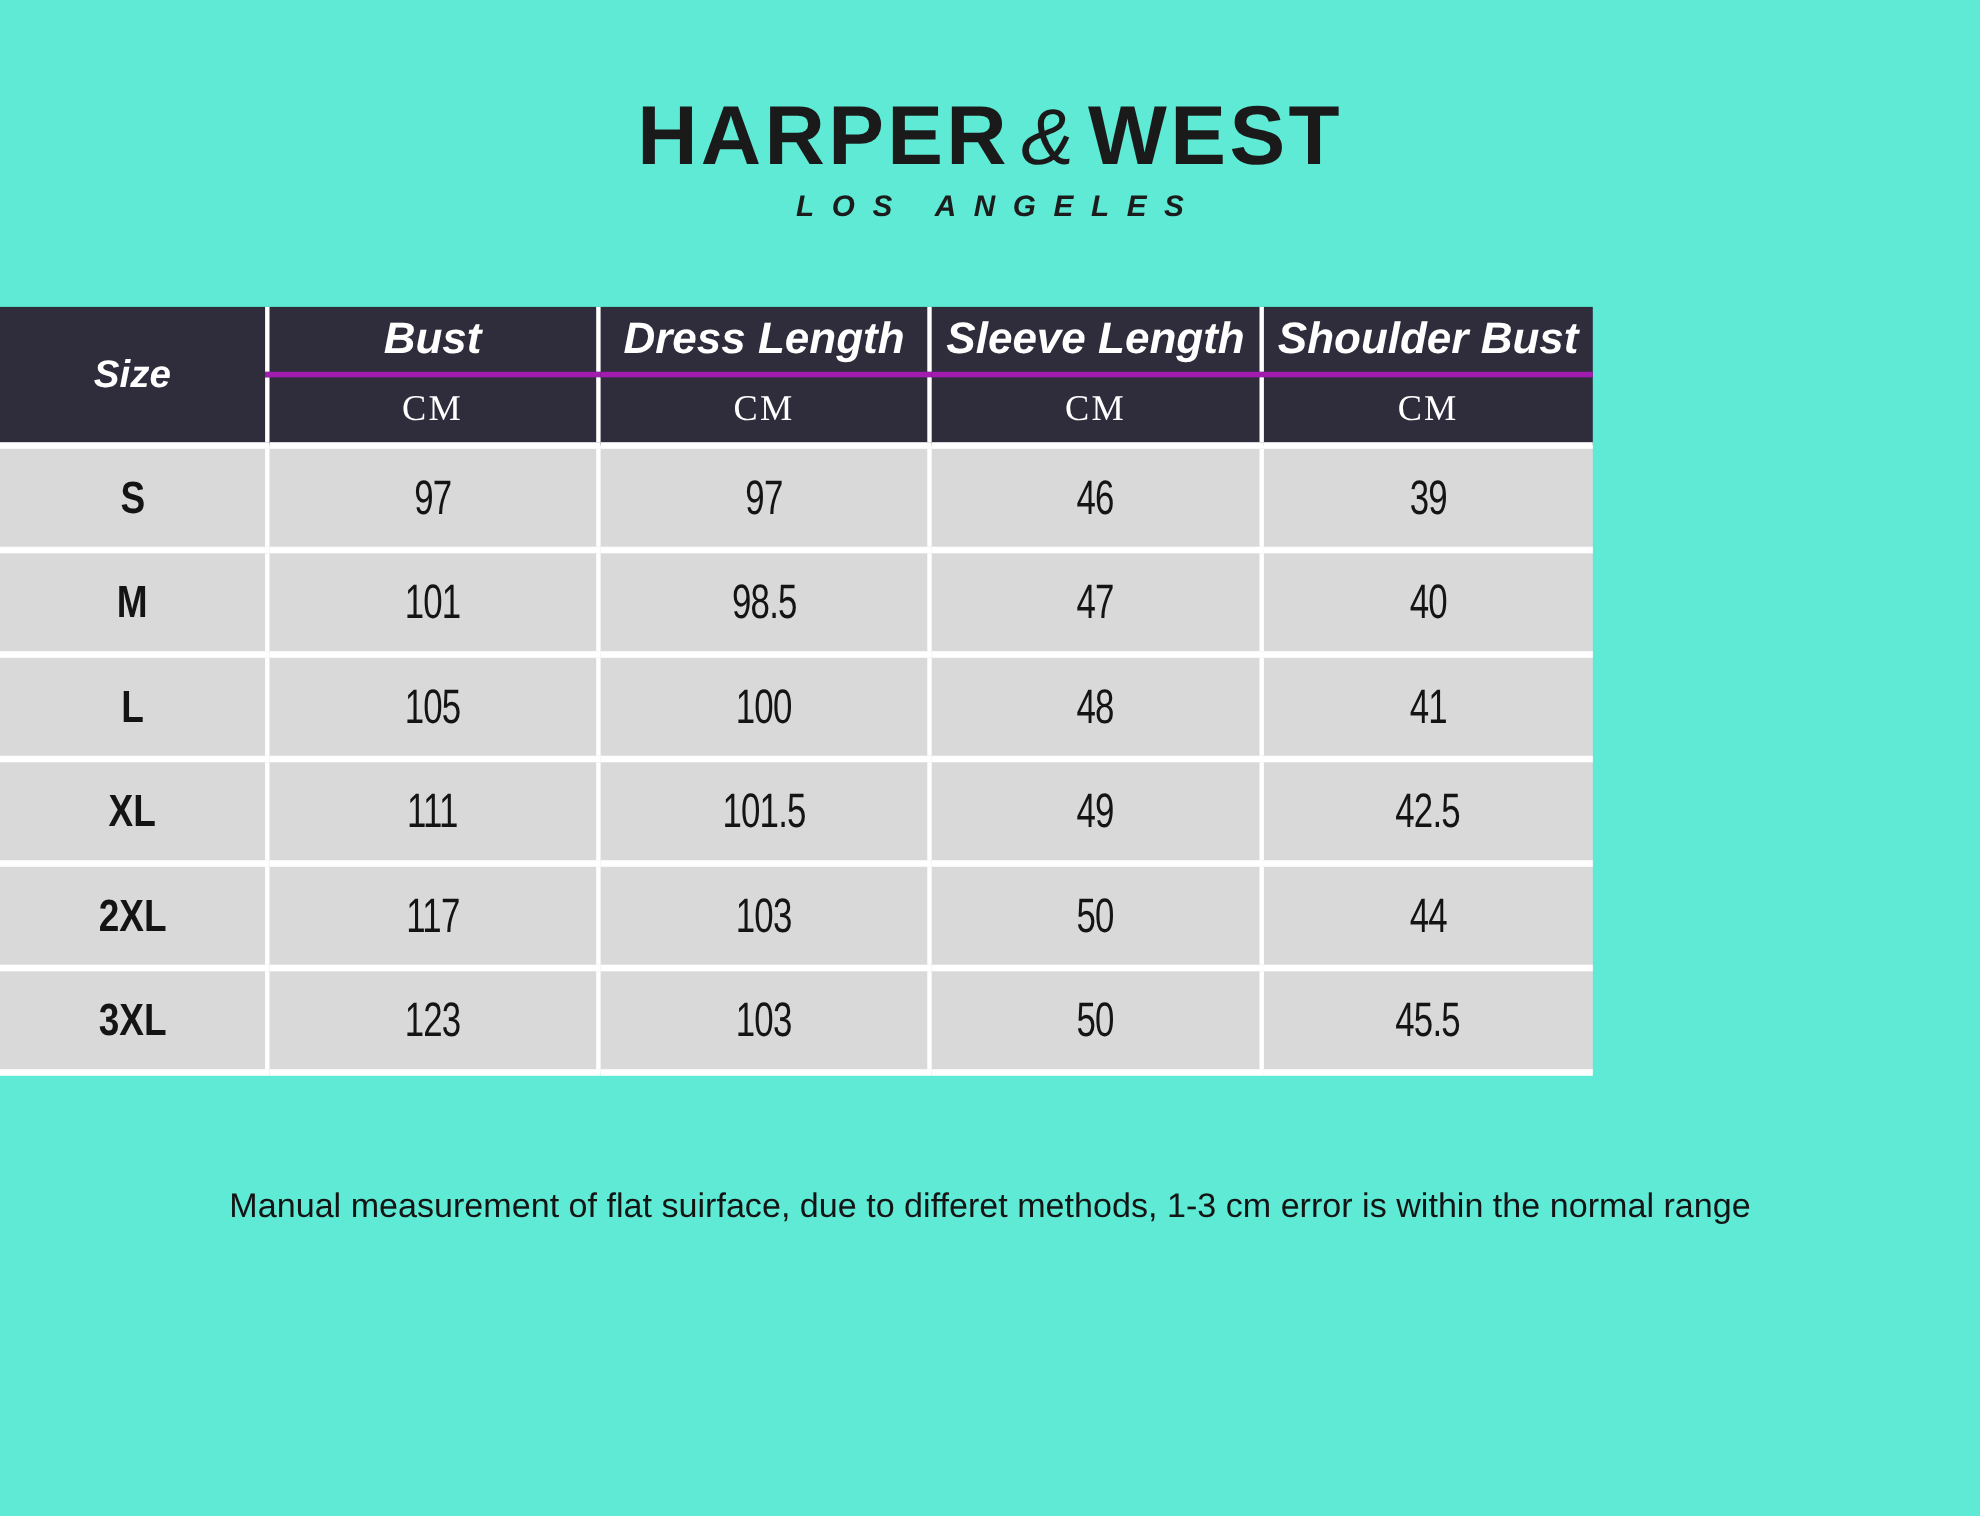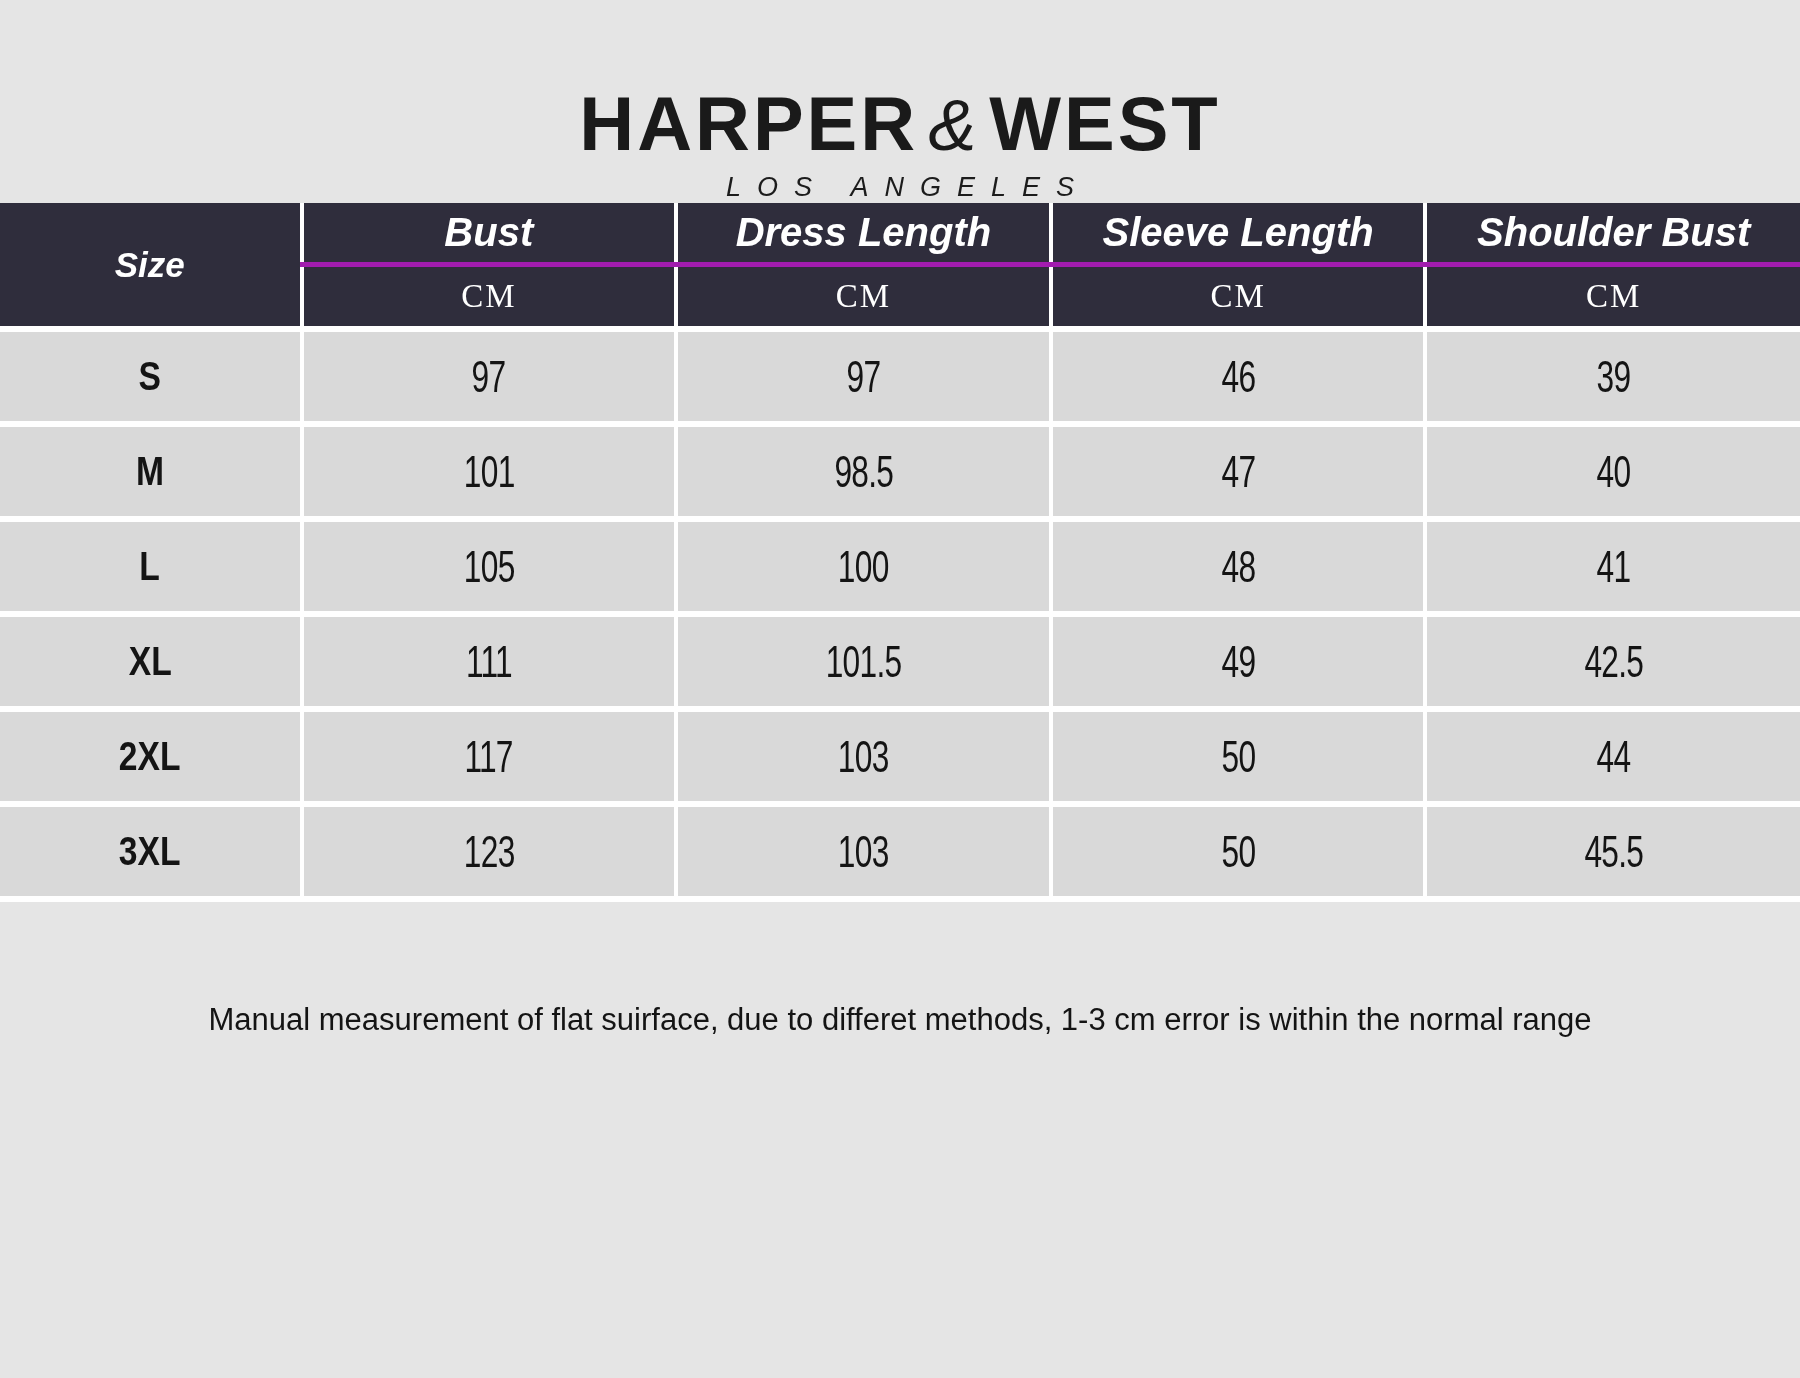--- a/index.html
+++ b/index.html
@@ -7,21 +7,21 @@
     width: 1800px;
     height: 1378px;
     background: #ffffff;
     font-family: "Liberation Sans", sans-serif;
     overflow: hidden;
   }
   .page {
     width: 1800px;
     height: 1378px;
     position: relative;
-    background: #e5e5e5;
+    background: #5eead4;
   }
 
   
   .brand {
     padding-top: 86px;
     text-align: center;
     color: #161616;
   }
   .brand-name {
     font-size: 76px;
@@ -33,39 +33,40 @@
   .brand-name .amp {
     font-weight: 400;
     font-style: italic;
     font-size: 72px;
     margin: 0 10px;
   }
   .brand-tagline {
     margin-top: 10px;
     font-size: 27px;
     font-style: italic;
-    font-weight: 400;
+    font-weight: 700;
     letter-spacing: 16px;
     text-indent: 16px;
     color: #1c1c1c;
   }
 
   
   .page-title {
     margin-top: 92px;
     text-align: center;
     font-size: 62px;
     font-weight: 800;
     letter-spacing: 2px;
     color: #121212;
   }
 
   
   table.size-table {
-    width: 1800px;
+    margin-top: 76px;
+    width: 1448px;
     border-collapse: collapse;
     table-layout: fixed;
   }
   .size-table col.c-size  { width: 16.75%; }
   .size-table col.c-meas  { width: 20.8125%; }
 
   .size-table th {
     background: #2f2d3c;
     color: #ffffff;
     text-align: center;

